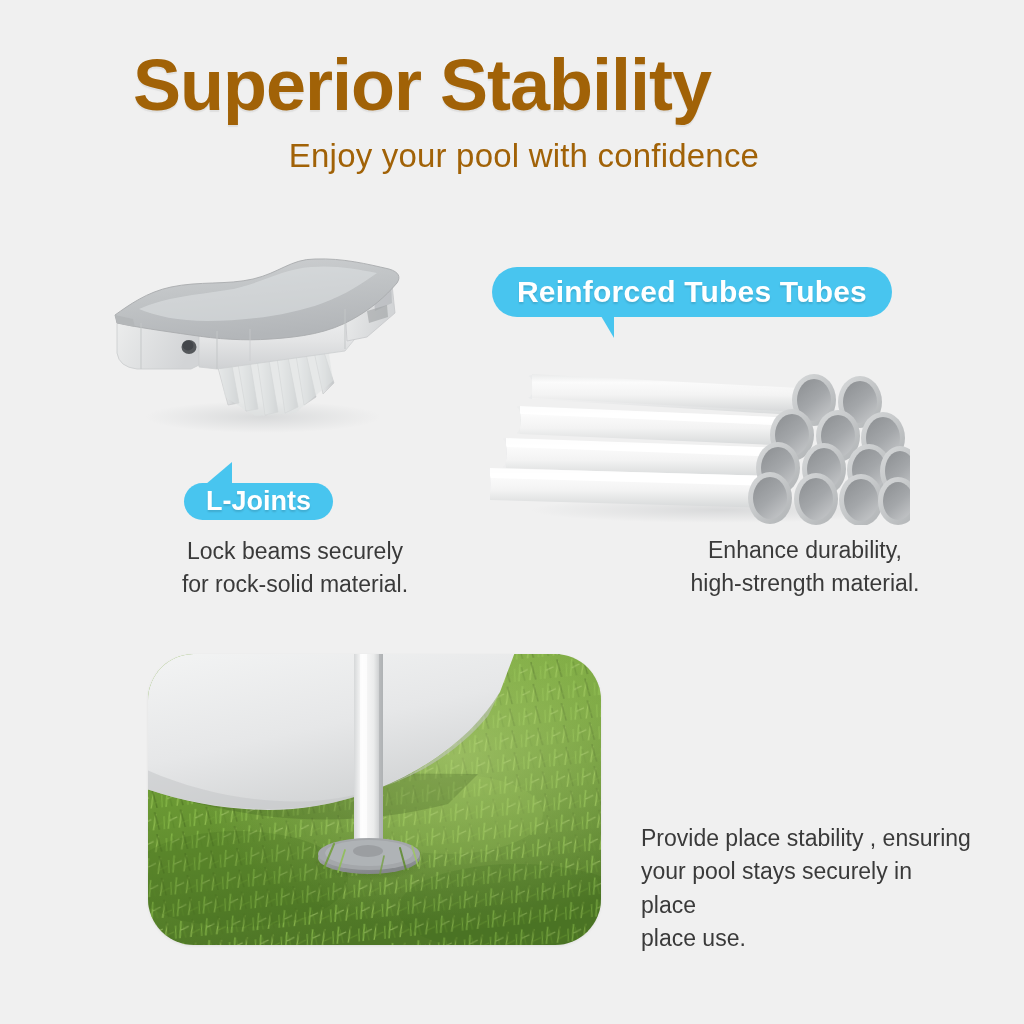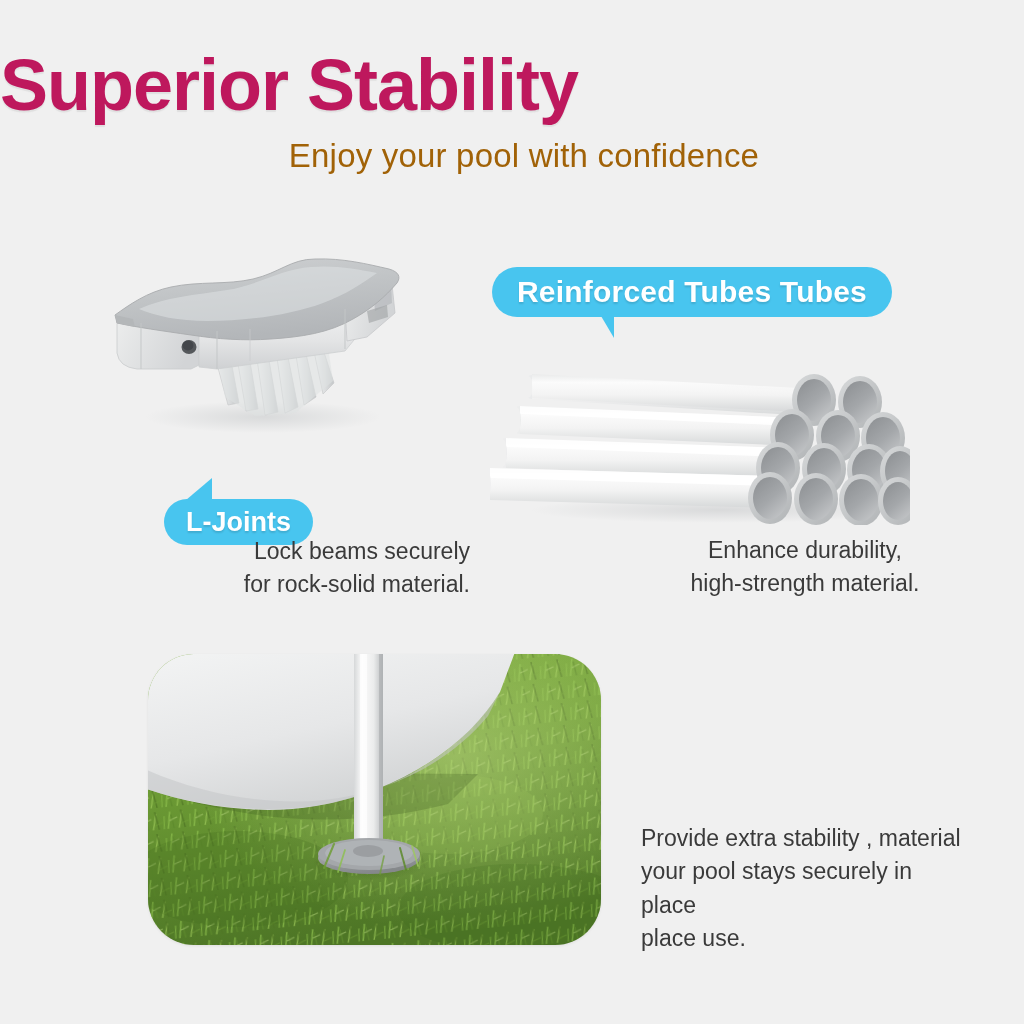--- a/index.html
+++ b/index.html
@@ -12,23 +12,24 @@
   }
   #page {
     position:relative;
     width:1024px; height:1024px;
     background:#f0f0f0;
   }
 
   
   .hdr-title {
     position:absolute; left:0; top:48px; width:844px;
+    text-align:center;
     font-size:72px; font-weight:bold;
     letter-spacing:-1px;
-    color:#be185d;
+    color:#a16207;
     line-height:1.05;
     text-shadow:0 2px 1px rgba(150,150,150,0.18);
   }
   .hdr-sub {
     position:absolute; left:12px; top:137px; width:1024px;
     text-align:center;
     font-size:33px; font-weight:400;
     color:#a16207;
     letter-spacing:0.2px;
   }
@@ -53,23 +54,22 @@
   }
   #badge-tubes .tail {
     left:98px; top:49px;
     border-left:11px solid transparent;
     border-right:13px solid #48c5ef;
     border-bottom:22px solid transparent;
   }
 
   
   #badge-ljoints {
-    left:164px; top:483px; width:149px; height:46px;
+    left:184px; top:483px; width:149px; height:37px;
     font-size:27px;
-    margin-top:16px;
   }
   #badge-ljoints .tail {
     left:10px; top:-21px;
     border-left:12px solid transparent;
     border-right:26px solid #48c5ef;
     border-top:22px solid transparent;
   }
 
   
   #badge-pads {
@@ -84,21 +84,21 @@
   }
 
   
   .caption {
     position:absolute;
     color:#3a3a3a;
     font-size:23px;
     line-height:1.42;
     font-weight:400;
   }
-  #cap-ljoints { left:120px; top:535px; width:350px; text-align:right; }
+  #cap-ljoints { left:120px; top:535px; width:350px; text-align:center; }
   #cap-tubes   { left:640px; top:534px; width:330px; text-align:center; }
   #cap-pads    { left:641px; top:822px; width:330px; text-align:left; line-height:1.45; }
 
   
   #art-ljoint { position:absolute; left:95px; top:245px; width:330px; height:190px; }
 
   
   #art-tubes { position:absolute; left:480px; top:350px; width:430px; height:175px; }
 
   
@@ -381,18 +381,18 @@
     <div>Lock beams securely</div>
     <div>for rock-solid material.</div>
   </div>
 
   <div class="caption" id="cap-tubes">
     <div>Enhance durability,</div>
     <div>high-strength material.</div>
   </div>
 
   <div class="caption" id="cap-pads">
-    <div>Provide extra stability , material</div>
+    <div>Provide place stability , ensuring</div>
     <div>your pool stays securely in place</div>
     <div>place use.</div>
   </div>
 
 </div>
 
 </body></html>

